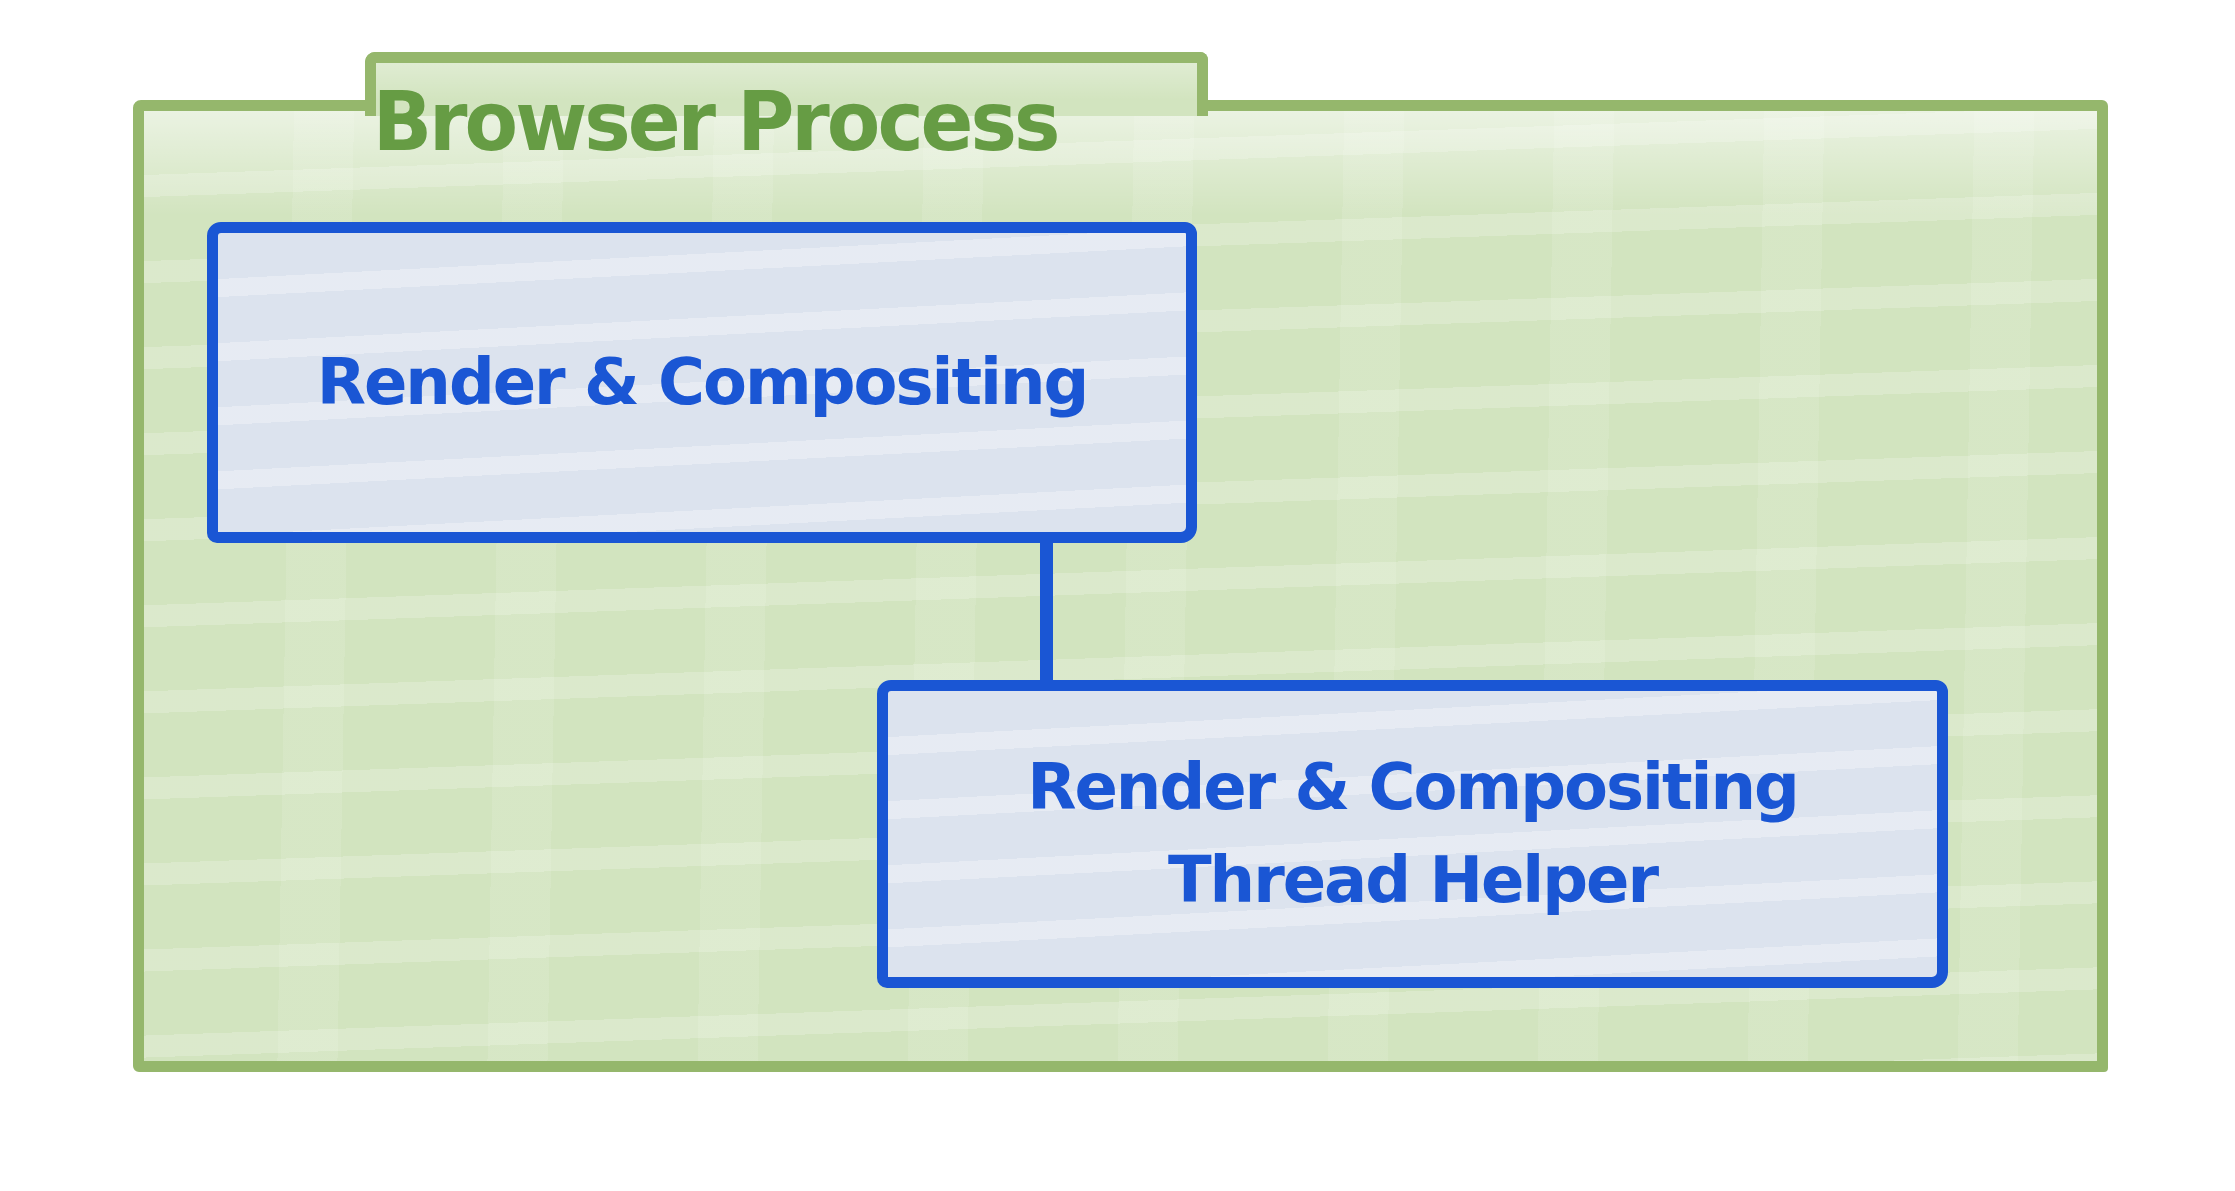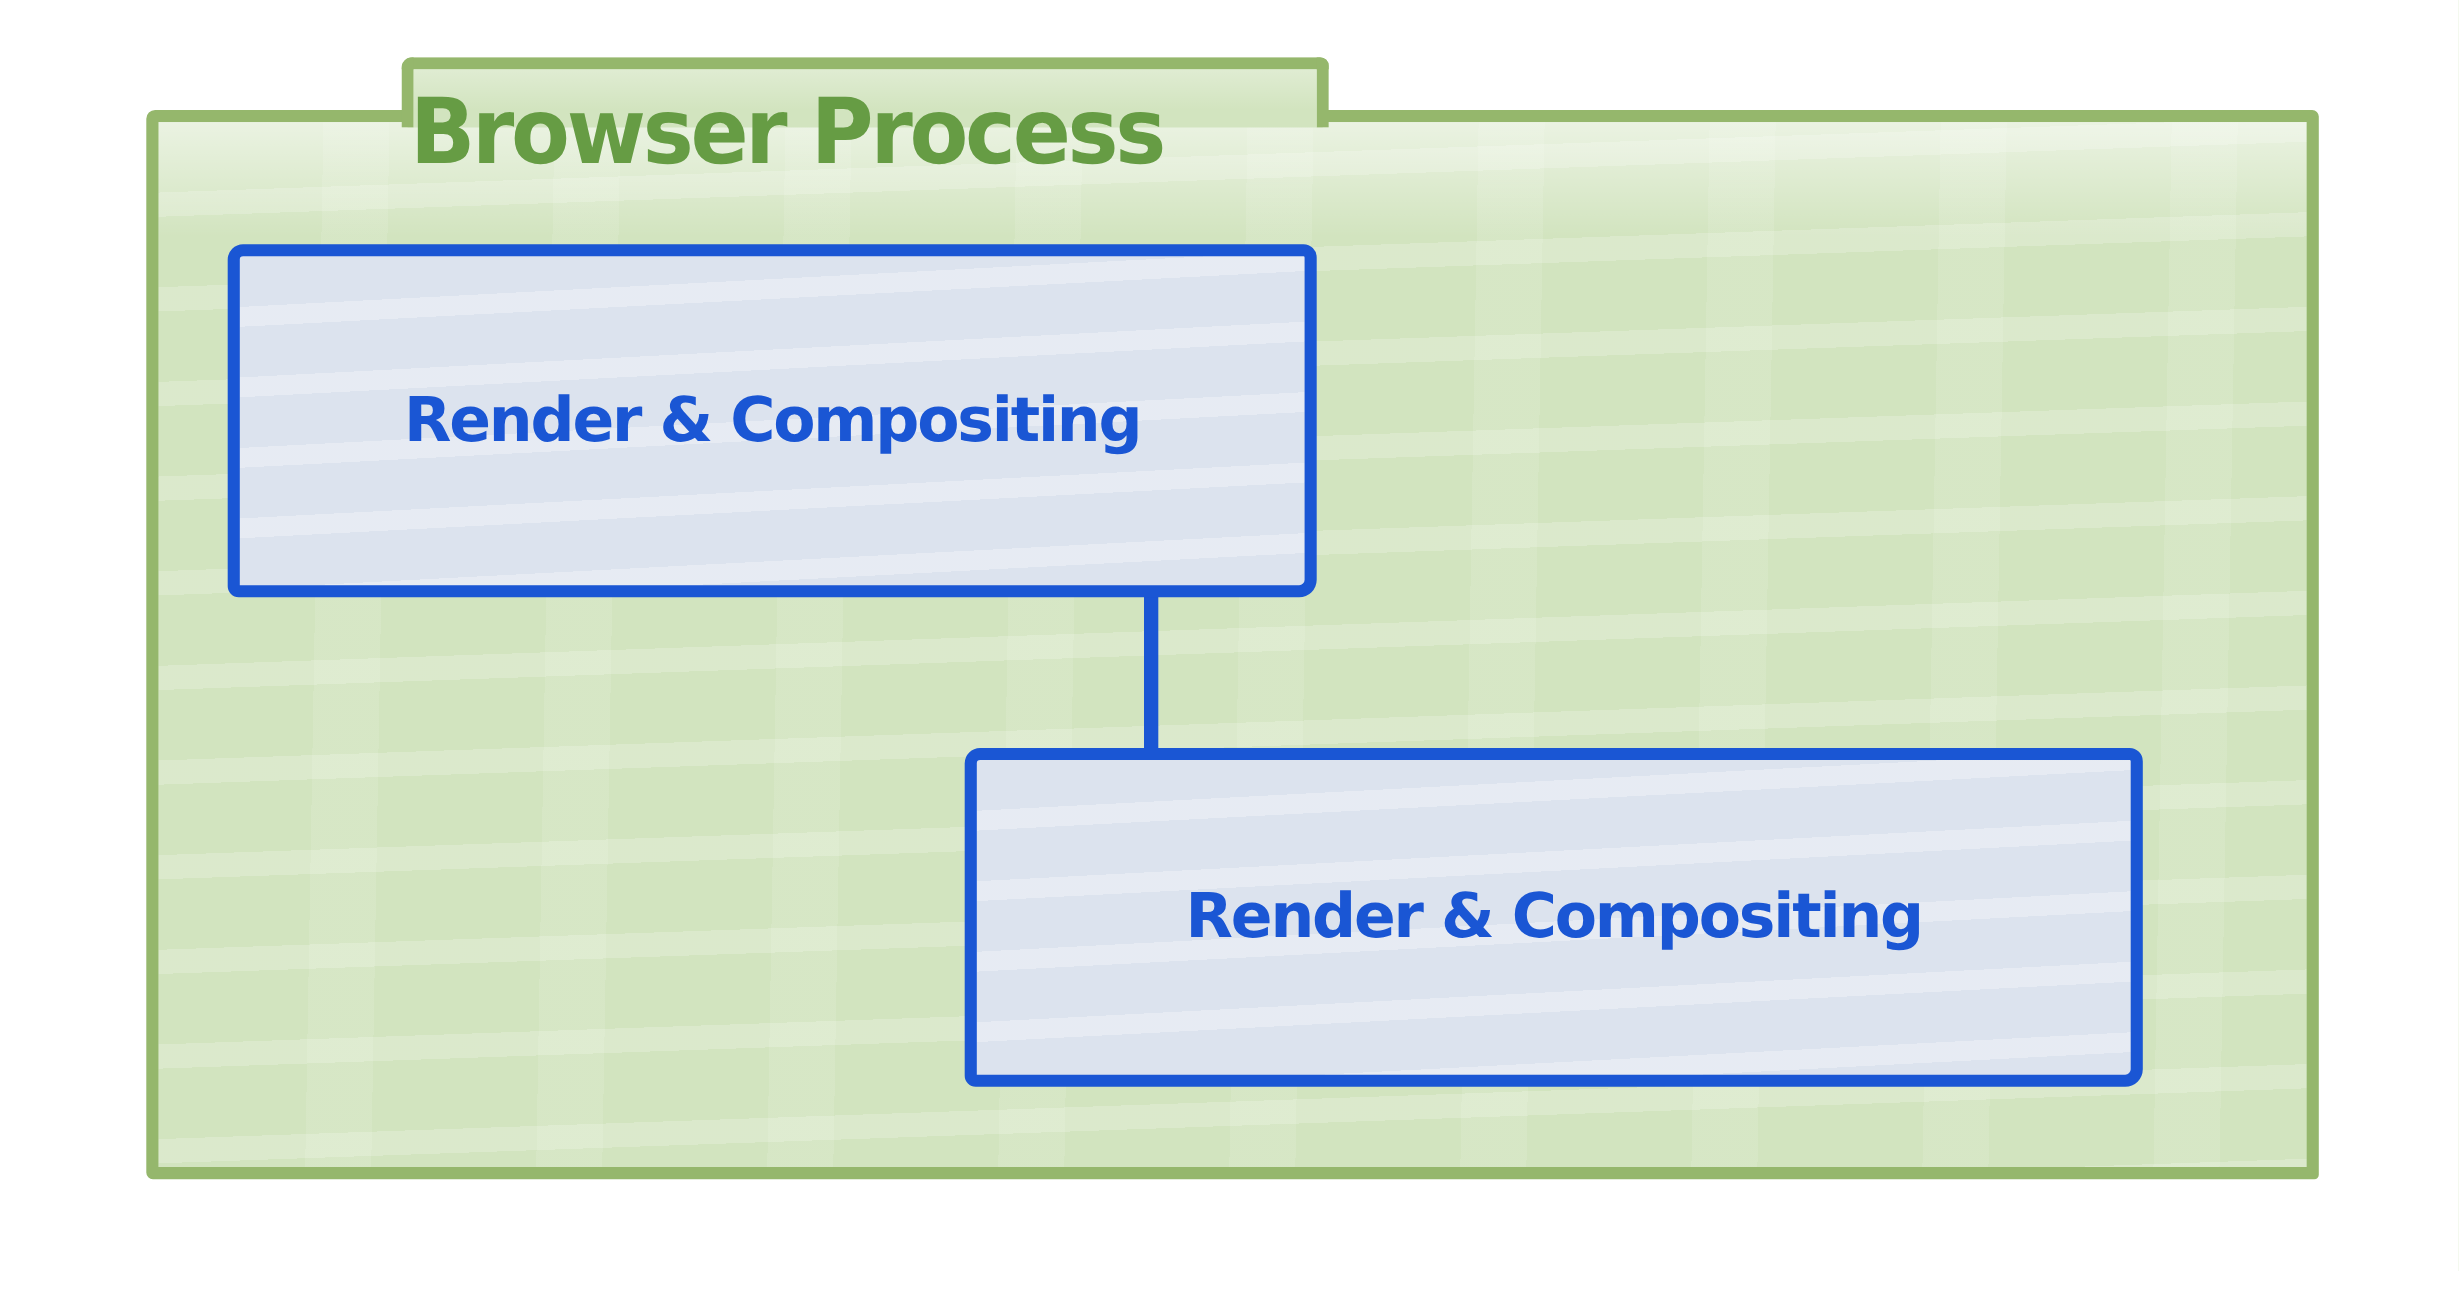--- a/index.html
+++ b/index.html
@@ -62,21 +62,21 @@
   .node {
     position: absolute;
     border: 11px solid var(--node-border);
     border-radius: 14px 12px 16px 10px;
     background:
       repeating-linear-gradient(177deg, rgba(255,255,255,0) 0 46px, rgba(255,255,255,.30) 46px 64px),
       var(--node-fill);
     display: flex; flex-direction: column;
     align-items: center; justify-content: center;
     color: var(--node-text);
-    font-size: 56px; font-weight: 700;
+    font-size: 64px; font-weight: 700;
     letter-spacing: -2px;
     line-height: 1.45;
     text-align: center;
     z-index: 4;
   }
   .node .line { white-space: nowrap; }
   .node-thread { left: 207px; top: 222px; width: 990px; height: 321px; }
   .node-helper { left: 877px; top: 680px; width: 1071px; height: 308px; }
 
   
@@ -99,15 +99,16 @@
   <div class="folder-title">Browser Process</div>
 
   <div class="connector"></div>
 
   <div class="node node-thread">
     <div class="line">Render &amp; Compositing</div>
   </div>
 
   <div class="node node-helper">
     <div class="line">Render &amp; Compositing</div>
+    <div class="line">Thread Helper</div>
   </div>
 
 </div>
 
 </body></html>

